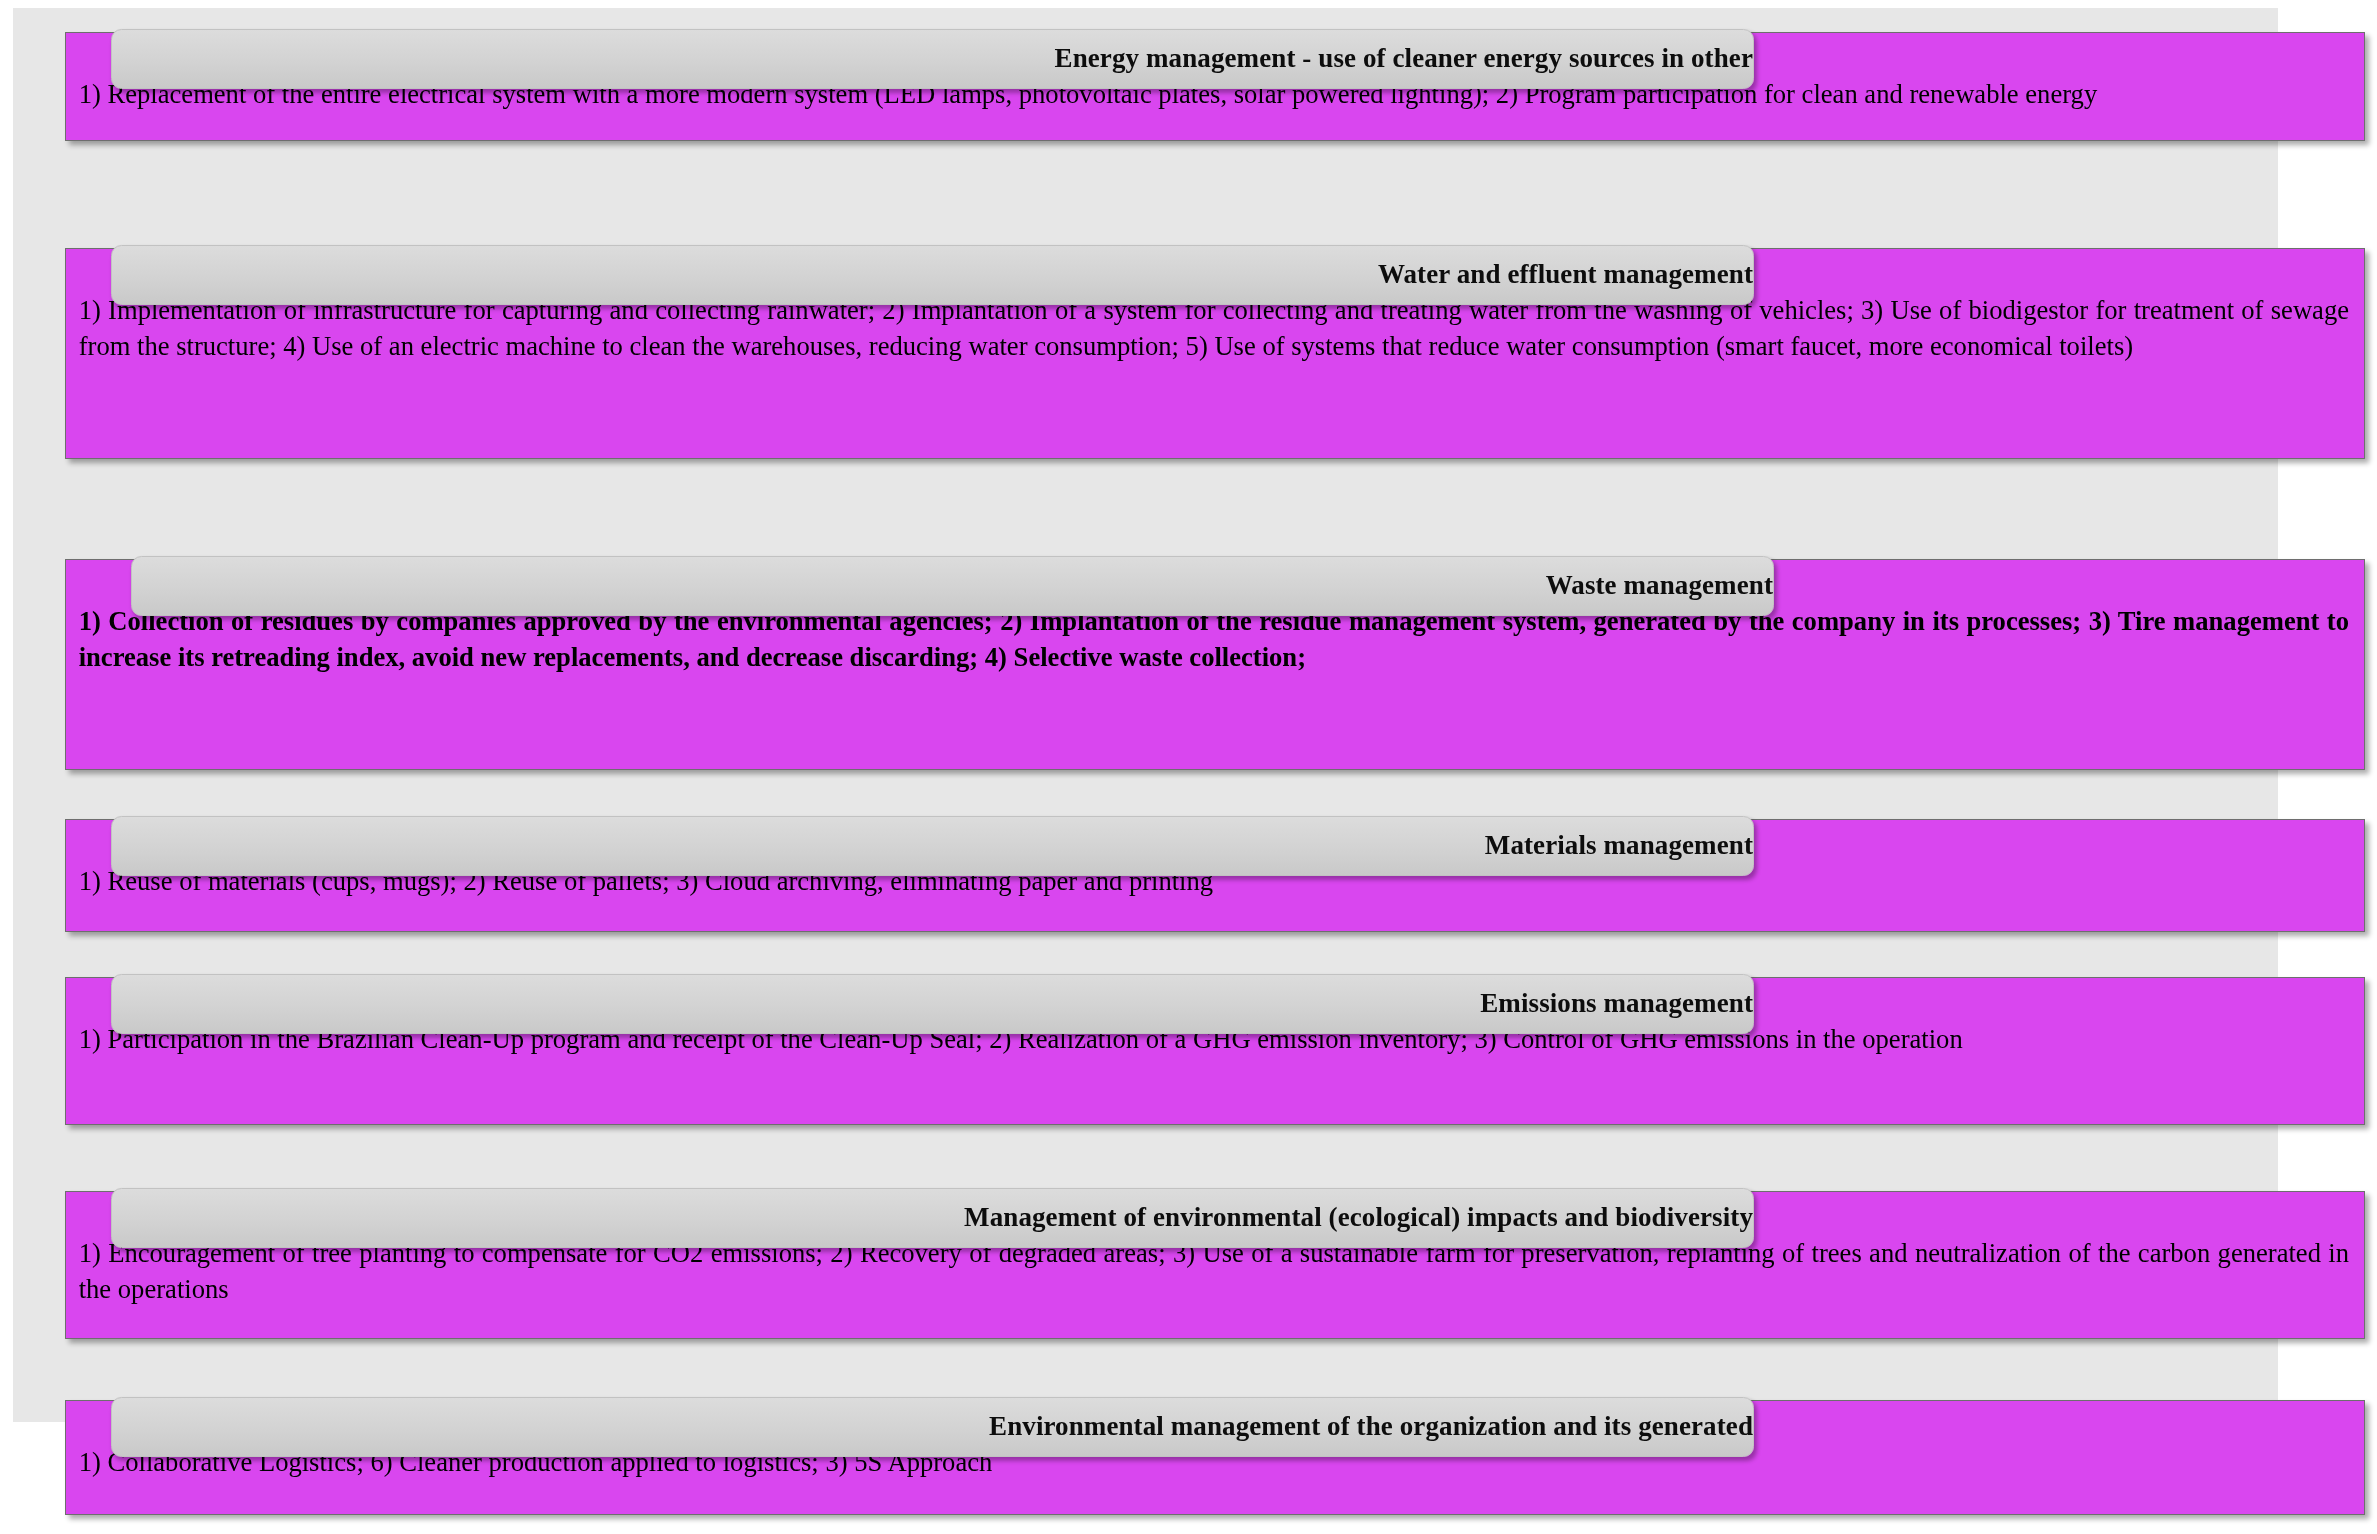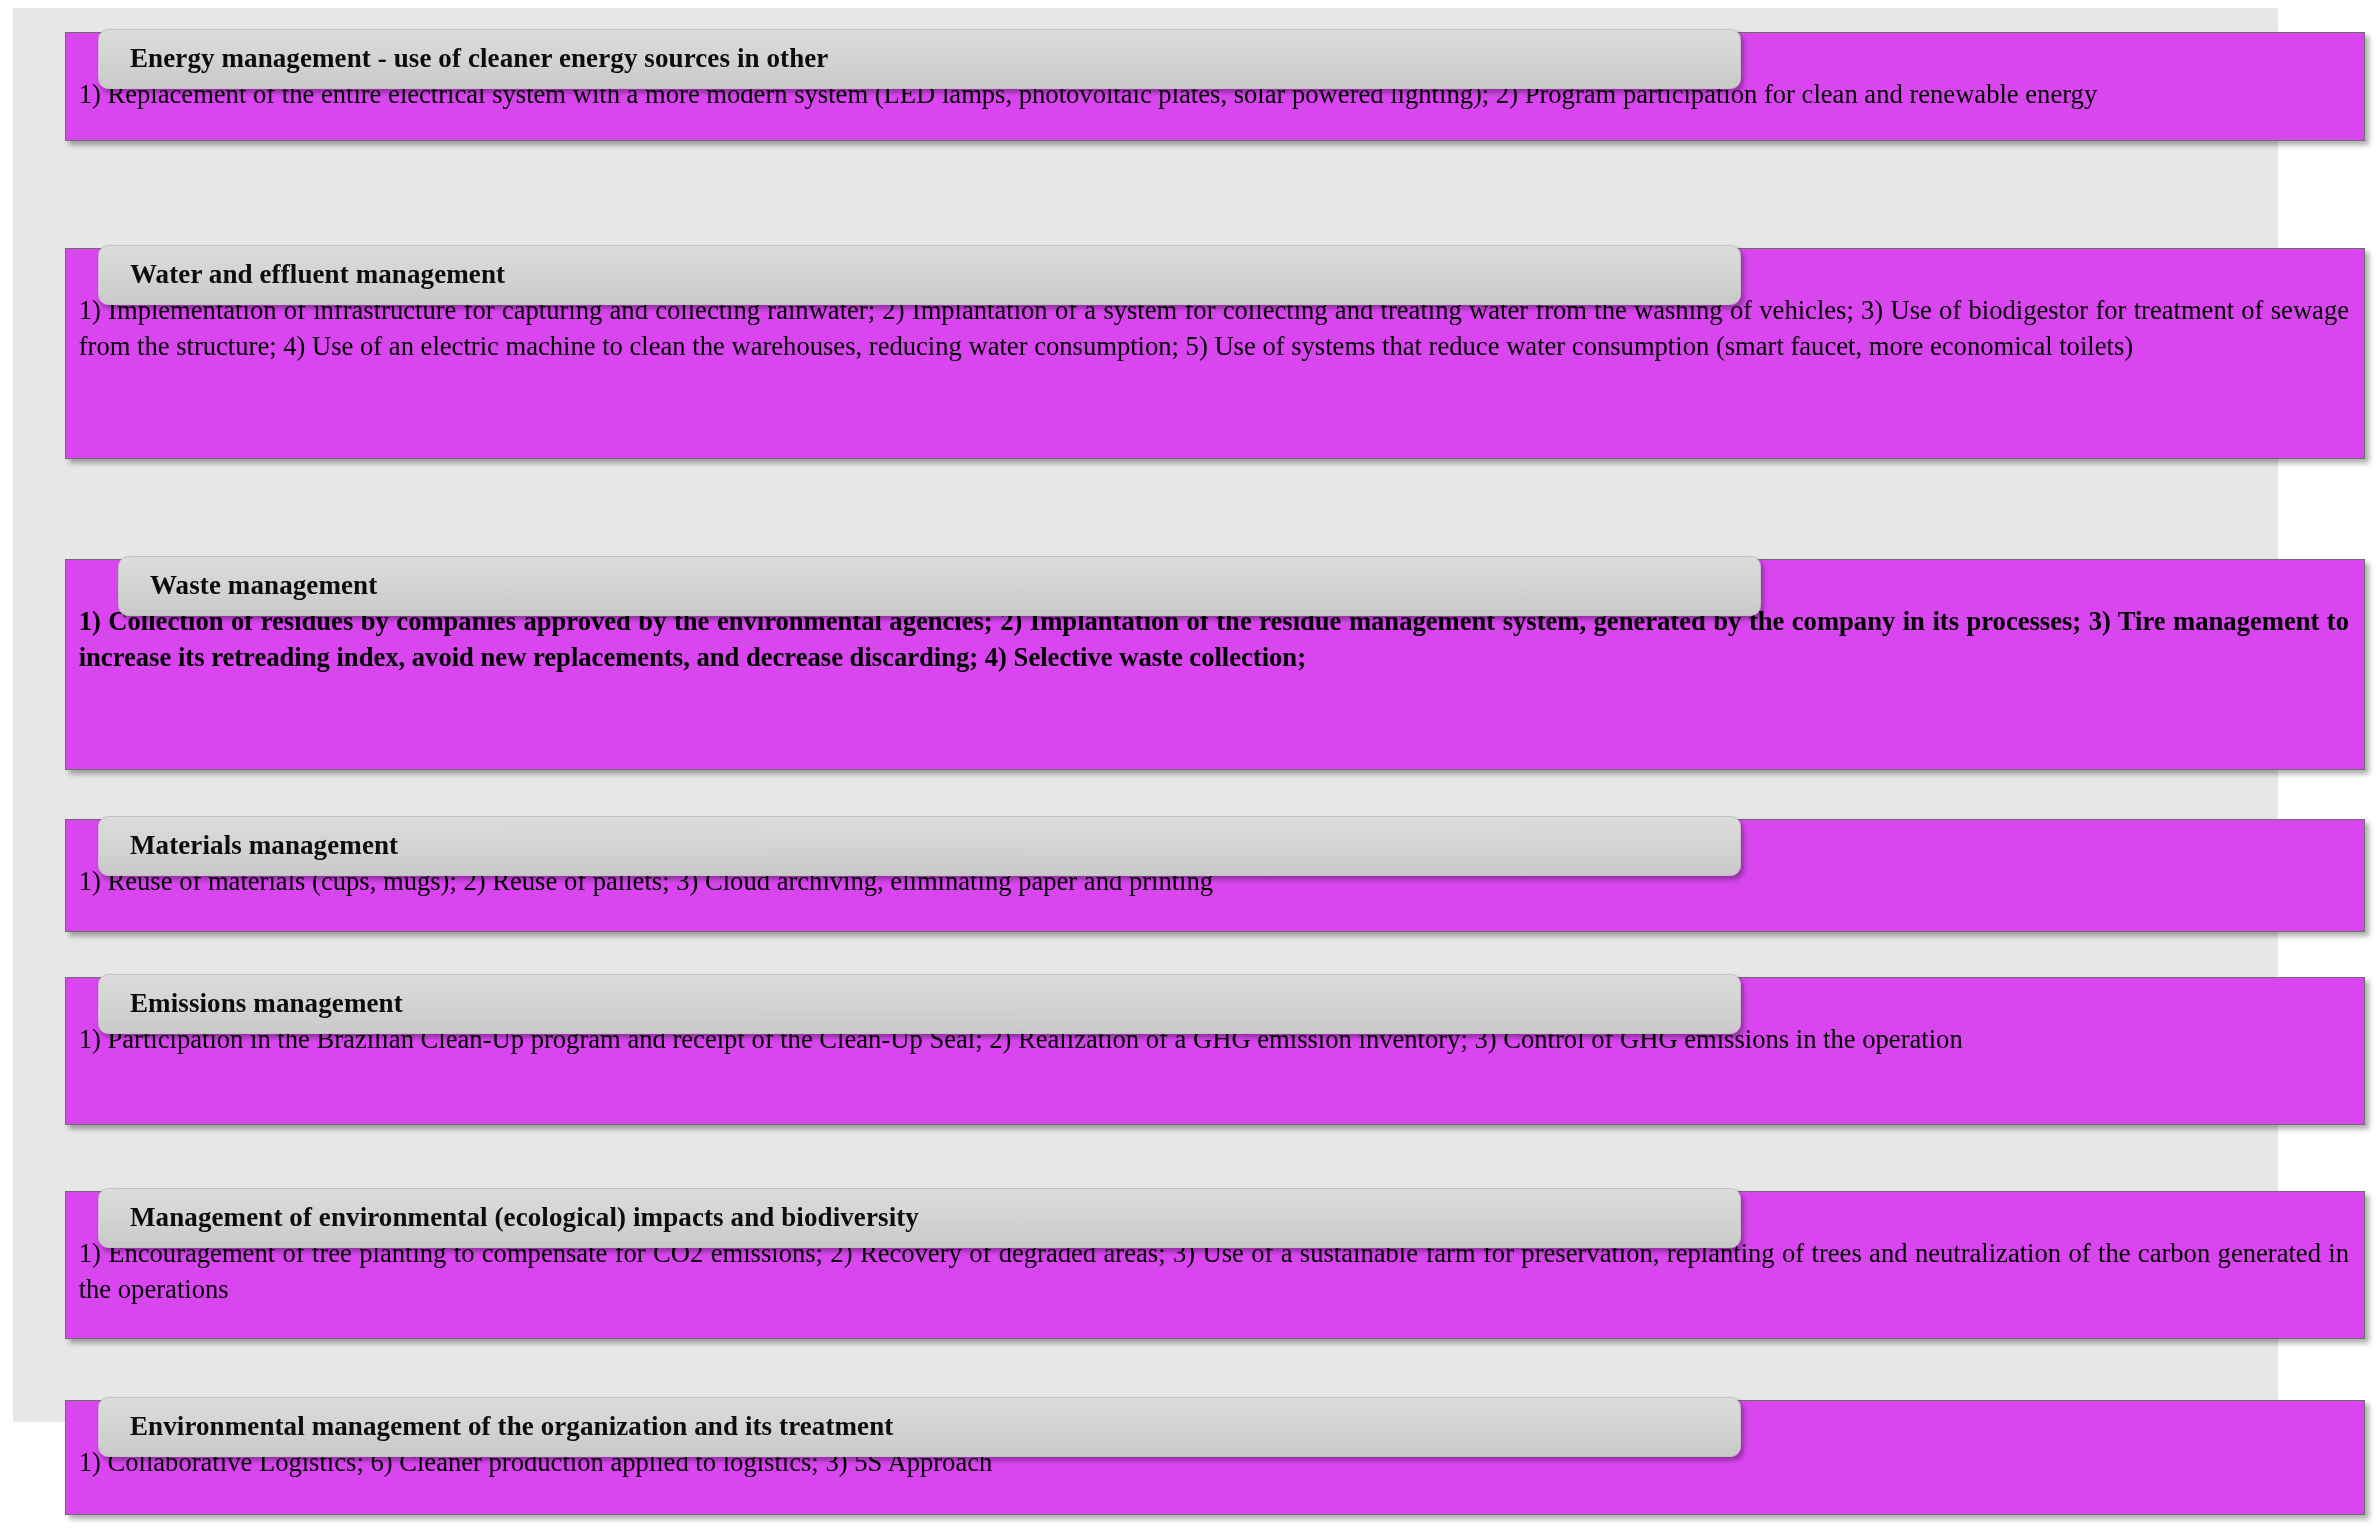--- a/index.html
+++ b/index.html
@@ -63,31 +63,32 @@
   .card-body.first-pad {
     padding-top: 43px;
   }
   .card-body p {
     margin: 0;
   }
 
   
   .pill {
     position: absolute;
-    left: 33px;
+    left: 46px;
     width: 1643px;
     height: 60px;
     box-sizing: border-box;
     background: linear-gradient(180deg, #dcdcdc 0%, #d3d3d3 52%, #c9c9c9 100%);
     border: 1.2px solid #c2c2c2;
     border-radius: 10.4px;
     box-shadow: 2.9px 3.5px 4.6px rgba(0,0,0,0.30);
     z-index: 5;
     display: flex;
     align-items: center;
+    justify-content: flex-end;
   }
   .pill-label {
     padding-left: 31px;
     font-size: 27px;
     font-weight: bold;
     color: #0d0d0d;
     white-space: nowrap;
     letter-spacing: 0.1px;
   }
 </style>
@@ -164,18 +165,18 @@
     </div>
   </div>
 
   <div class="section" style="top:1400px;">
     <div class="card" style="height:115px;">
       <div class="card-body first-pad">
         <p>1) Collaborative Logistics; 6) Cleaner production applied to logistics; 3) 5S Approach</p>
       </div>
     </div>
     <div class="pill" style="top:-3.5px;">
-      <span class="pill-label">Environmental management of the organization and its treatment</span>
+      <span class="pill-label">Environmental management of the organization and its generated</span>
     </div>
   </div>
 
 </div>
 
 
 </body></html>

